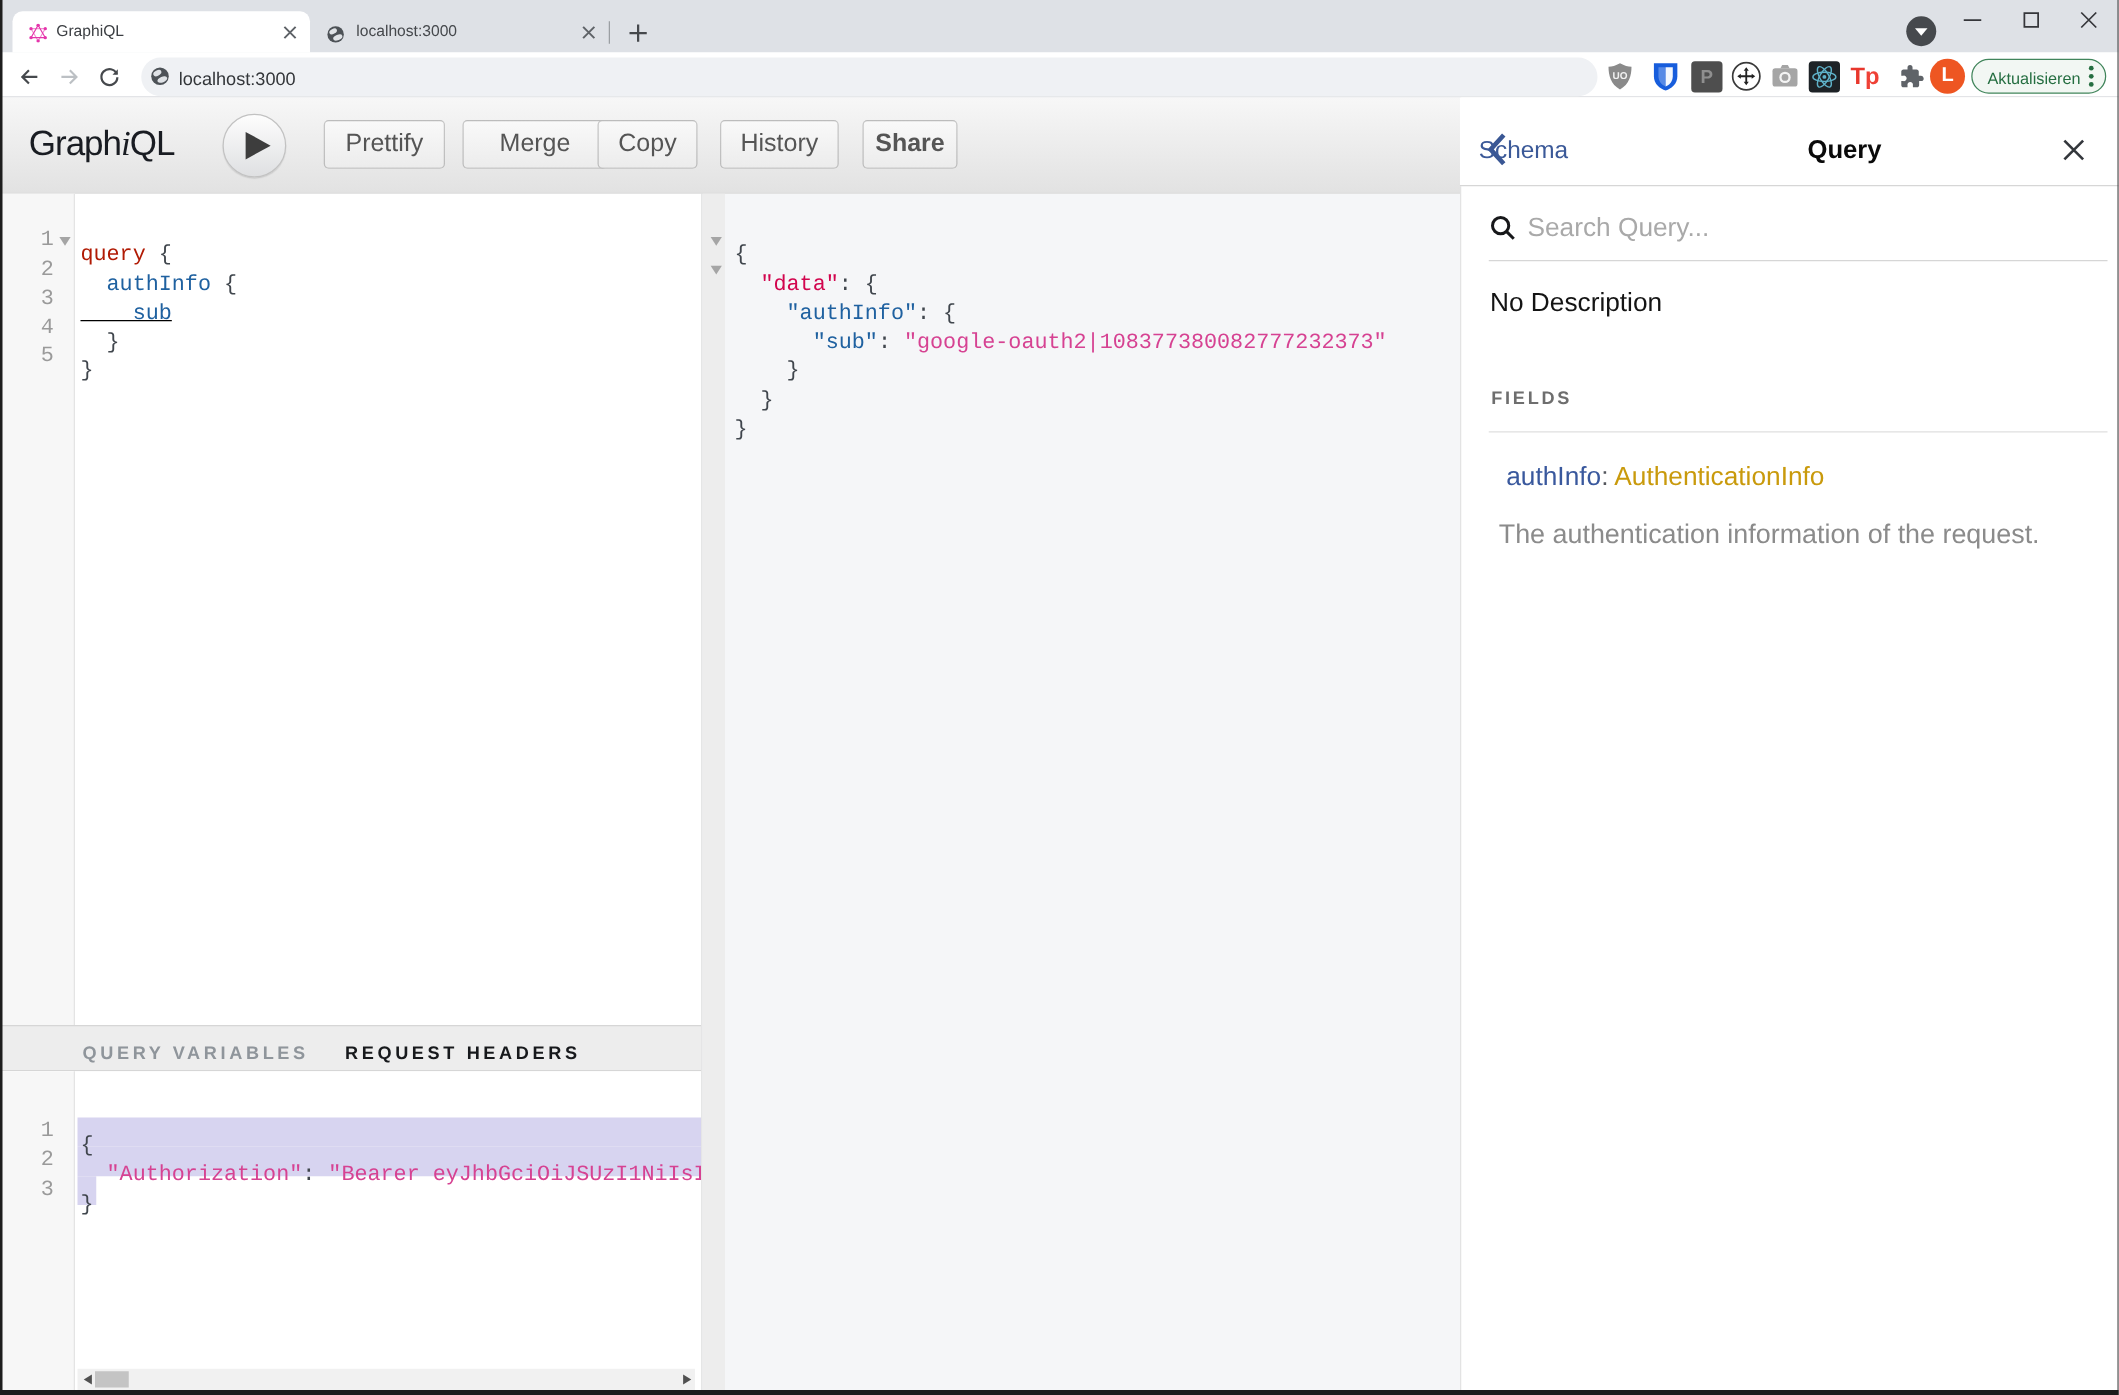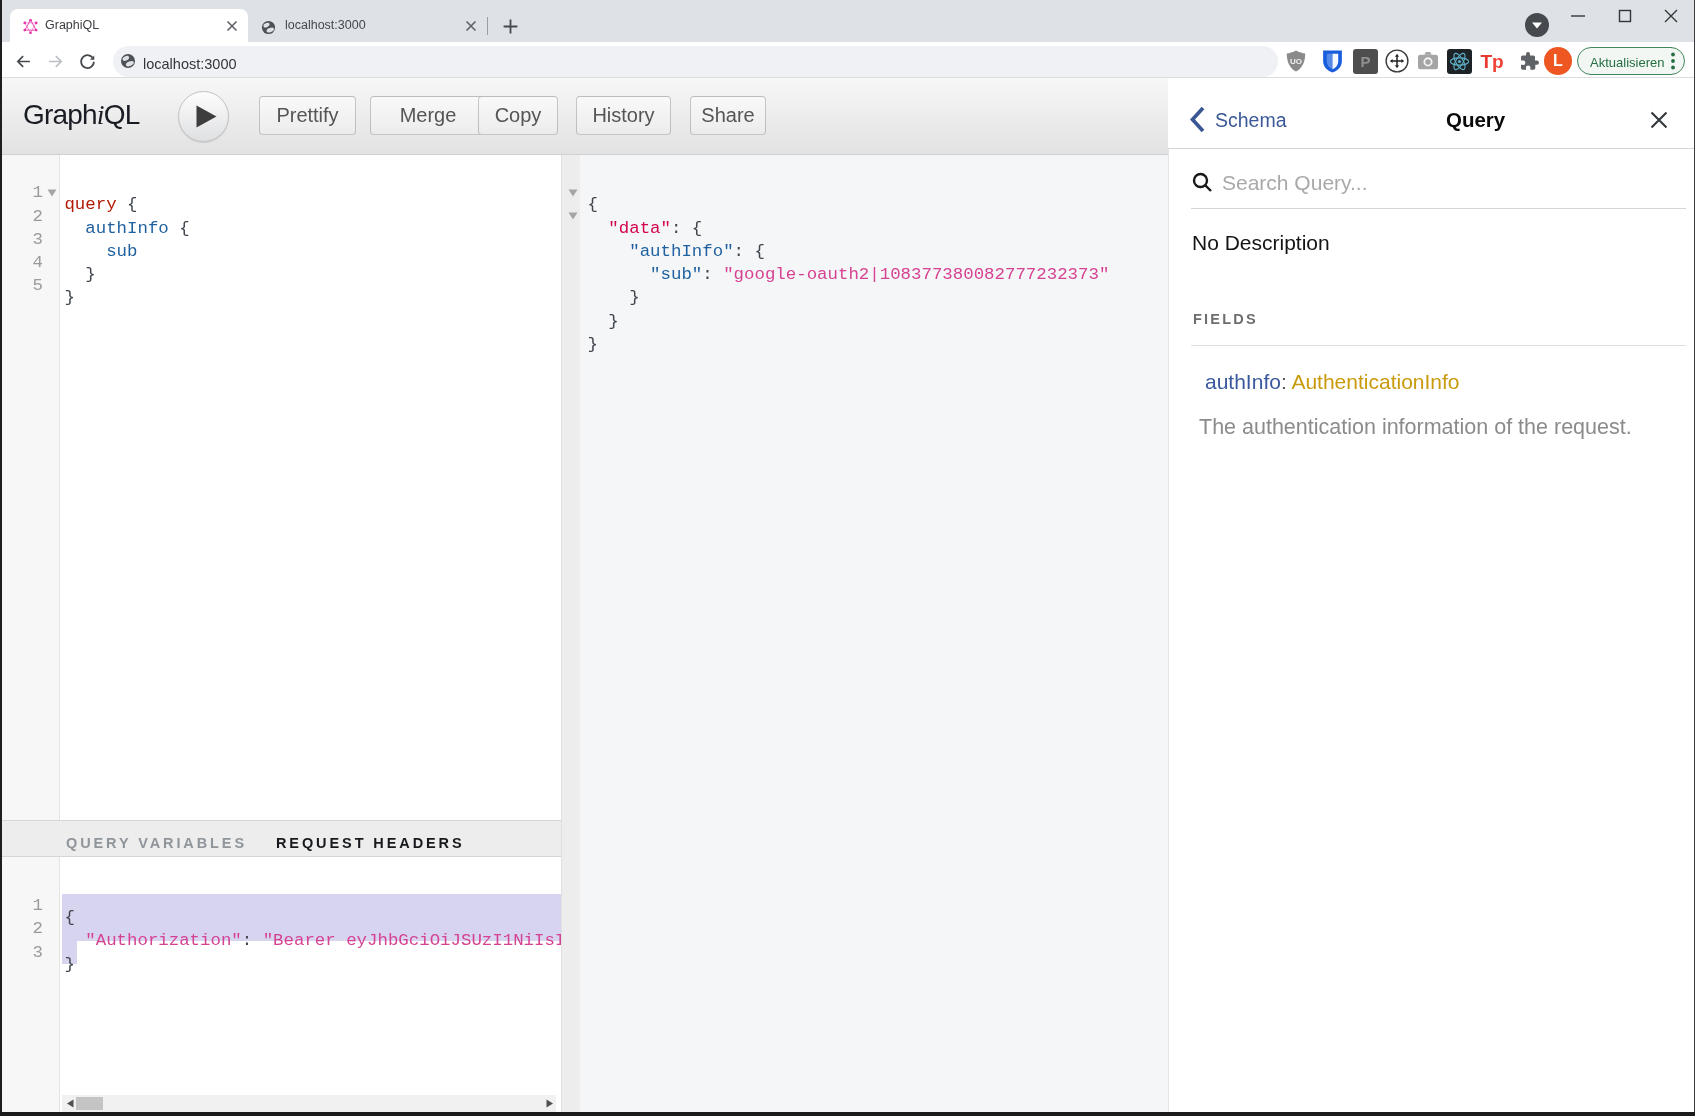--- a/index.html
+++ b/index.html
@@ -167,41 +167,41 @@
     <circle cx="3" cy="9" r="1.9"></circle>
     <circle cx="3" cy="15.5" r="1.9"></circle>
 </svg>
 
 <div id="topbar"></div>
 <div id="logo">Graph<em>i</em>QL</div>
 <div class="tbbtn" style="left:259px; width:97px;">Prettify</div>
 <div class="tbbtn" style="left:370px; width:116px;">Merge</div>
 <div class="tbbtn" style="left:478px; width:80px;">Copy</div>
 <div class="tbbtn" style="left:576px; width:95px;">History</div>
-<div class="tbbtn" style="left:690px; width:76px;">Share</div>
+<div class="tbbtn" style="left:690px; width:76px;font-weight:bold;">Share</div>
 
 <div class="abs" style="left:178px; top:91px; width:51px; height:51px; border-radius:26px;
   background:linear-gradient(#fdfdfd,#dfe0e2); border:1px solid #c2c2c2; box-shadow:0 1px 1px rgba(0,0,0,0.12);"></div>
 <svg class="abs" style="left:196px; top:105px;" width="21" height="23" viewBox="0 0 21 23">
   <path d="M0.5 0.5 L20.5 11.5 L0.5 22.5 Z" fill="#3d3d3d"></path>
 </svg>
 
 <div id="qpane"></div>
 <div id="qgutter"></div>
 <div class="mono lnum" style="left:0; top:181.3px;">1</div>
 <div class="mono lnum" style="left:0; top:204.55px;">2</div>
 <div class="mono lnum" style="left:0; top:227.8px;">3</div>
 <div class="mono lnum" style="left:0; top:251.05px;">4</div>
 <div class="mono lnum" style="left:0; top:274.3px;">5</div>
 <svg class="abs" style="left:47px; top:189px;" width="10" height="8" viewBox="0 0 10 8">
     <path d="M0.5 0.5 L9.5 0.5 L5 7.5 Z" fill="#a5a5a5"></path>
   </svg>
 <div class="mono cline" style="left:64.4px; top:181.3px;"><span class="kw">query</span><span class="pun"> {</span></div>
 <div class="mono cline" style="left:64.4px; top:204.55px;text-align:right;"><span class="prop">  authInfo</span><span class="pun"> {</span></div>
-<div class="mono cline" style="left:64.4px; top:227.8px;"><span class="prop">    sub</span></div>
+<div class="mono cline" style="left:64.4px; top:227.8px;text-decoration:underline;"><span class="prop">    sub</span></div>
 <div class="mono cline" style="left:64.4px; top:251.05px;"><span class="pun">  }</span></div>
 <div class="mono cline" style="left:64.4px; top:274.3px;"><span class="pun">}</span></div>
 
 <div id="vtitle"></div>
 <div class="abs" style="left:66px; top:835px; font-size:14.5px; font-weight:bold; letter-spacing:2.9px; color:#8f959b;">QUERY VARIABLES</div>
 <div class="abs" style="left:276px; top:835px; font-size:14.5px; font-weight:bold; letter-spacing:2.9px; color:#17191c;">REQUEST HEADERS</div>
 <div id="hpane"></div>
 <div id="hgutter"></div>
 <div class="mono lnum" style="left:0; top:894px;">1</div>
 <div class="mono lnum" style="left:0; top:917.25px;">2</div>
@@ -238,21 +238,21 @@
 <div class="mono cline" style="left:587.5px; top:251.05px;"><span class="prop">      "sub"</span><span class="pun">: </span><span class="str">"google-oauth2|108377380082777232373"</span></div>
 <div class="mono cline" style="left:587.5px; top:274.3px;"><span class="pun">    }</span></div>
 <div class="mono cline" style="left:587.5px; top:297.55px;"><span class="pun">  }</span></div>
 <div class="mono cline" style="left:587.5px; top:320.8px;"><span class="pun">}</span></div>
 
 <div id="docpanel"></div>
 <div class="abs" style="left:1168px; top:78px; width:527px; height:71px; background:#fff; border-bottom:1px solid #d6d6d6;"></div>
 <svg class="abs" style="left:1189px; top:106px;" width="16" height="27" viewBox="0 0 16 27" fill="none" stroke="#3a5794" stroke-width="3.7">
   <path d="M14 2 L3.5 13.5 L14 25"></path>
 </svg>
-<div class="abs" style="left:1215px; top:109px; font-size:19.5px; color:#3B5998;">Schema</div>
+<div class="abs" style="left:1183px; top:109px; font-size:19.5px; color:#3B5998;">Schema</div>
 <div class="abs" style="left:1446px; top:108px; font-size:20.5px; font-weight:bold; color:#0a0a0a;">Query</div>
 <svg class="abs" style="left:1650px; top:111px;" width="18" height="18" viewBox="0 0 18 18">
   <path d="M1.5 1.5 L16.5 16.5 M16.5 1.5 L1.5 16.5" stroke="#33373c" stroke-width="2.1"></path>
 </svg>
 
 <svg class="abs" style="left:1192px; top:172px;" width="21" height="21" viewBox="0 0 21 21" fill="none" stroke="#17181a" stroke-width="2.4">
   <circle cx="8.5" cy="8.5" r="6.5"></circle>
   <path d="M13.5 13.5 L19 19"></path>
 </svg>
 <div class="abs" style="left:1222px; top:171px; font-size:21px; color:#a9a9a9;">Search Query...</div>

